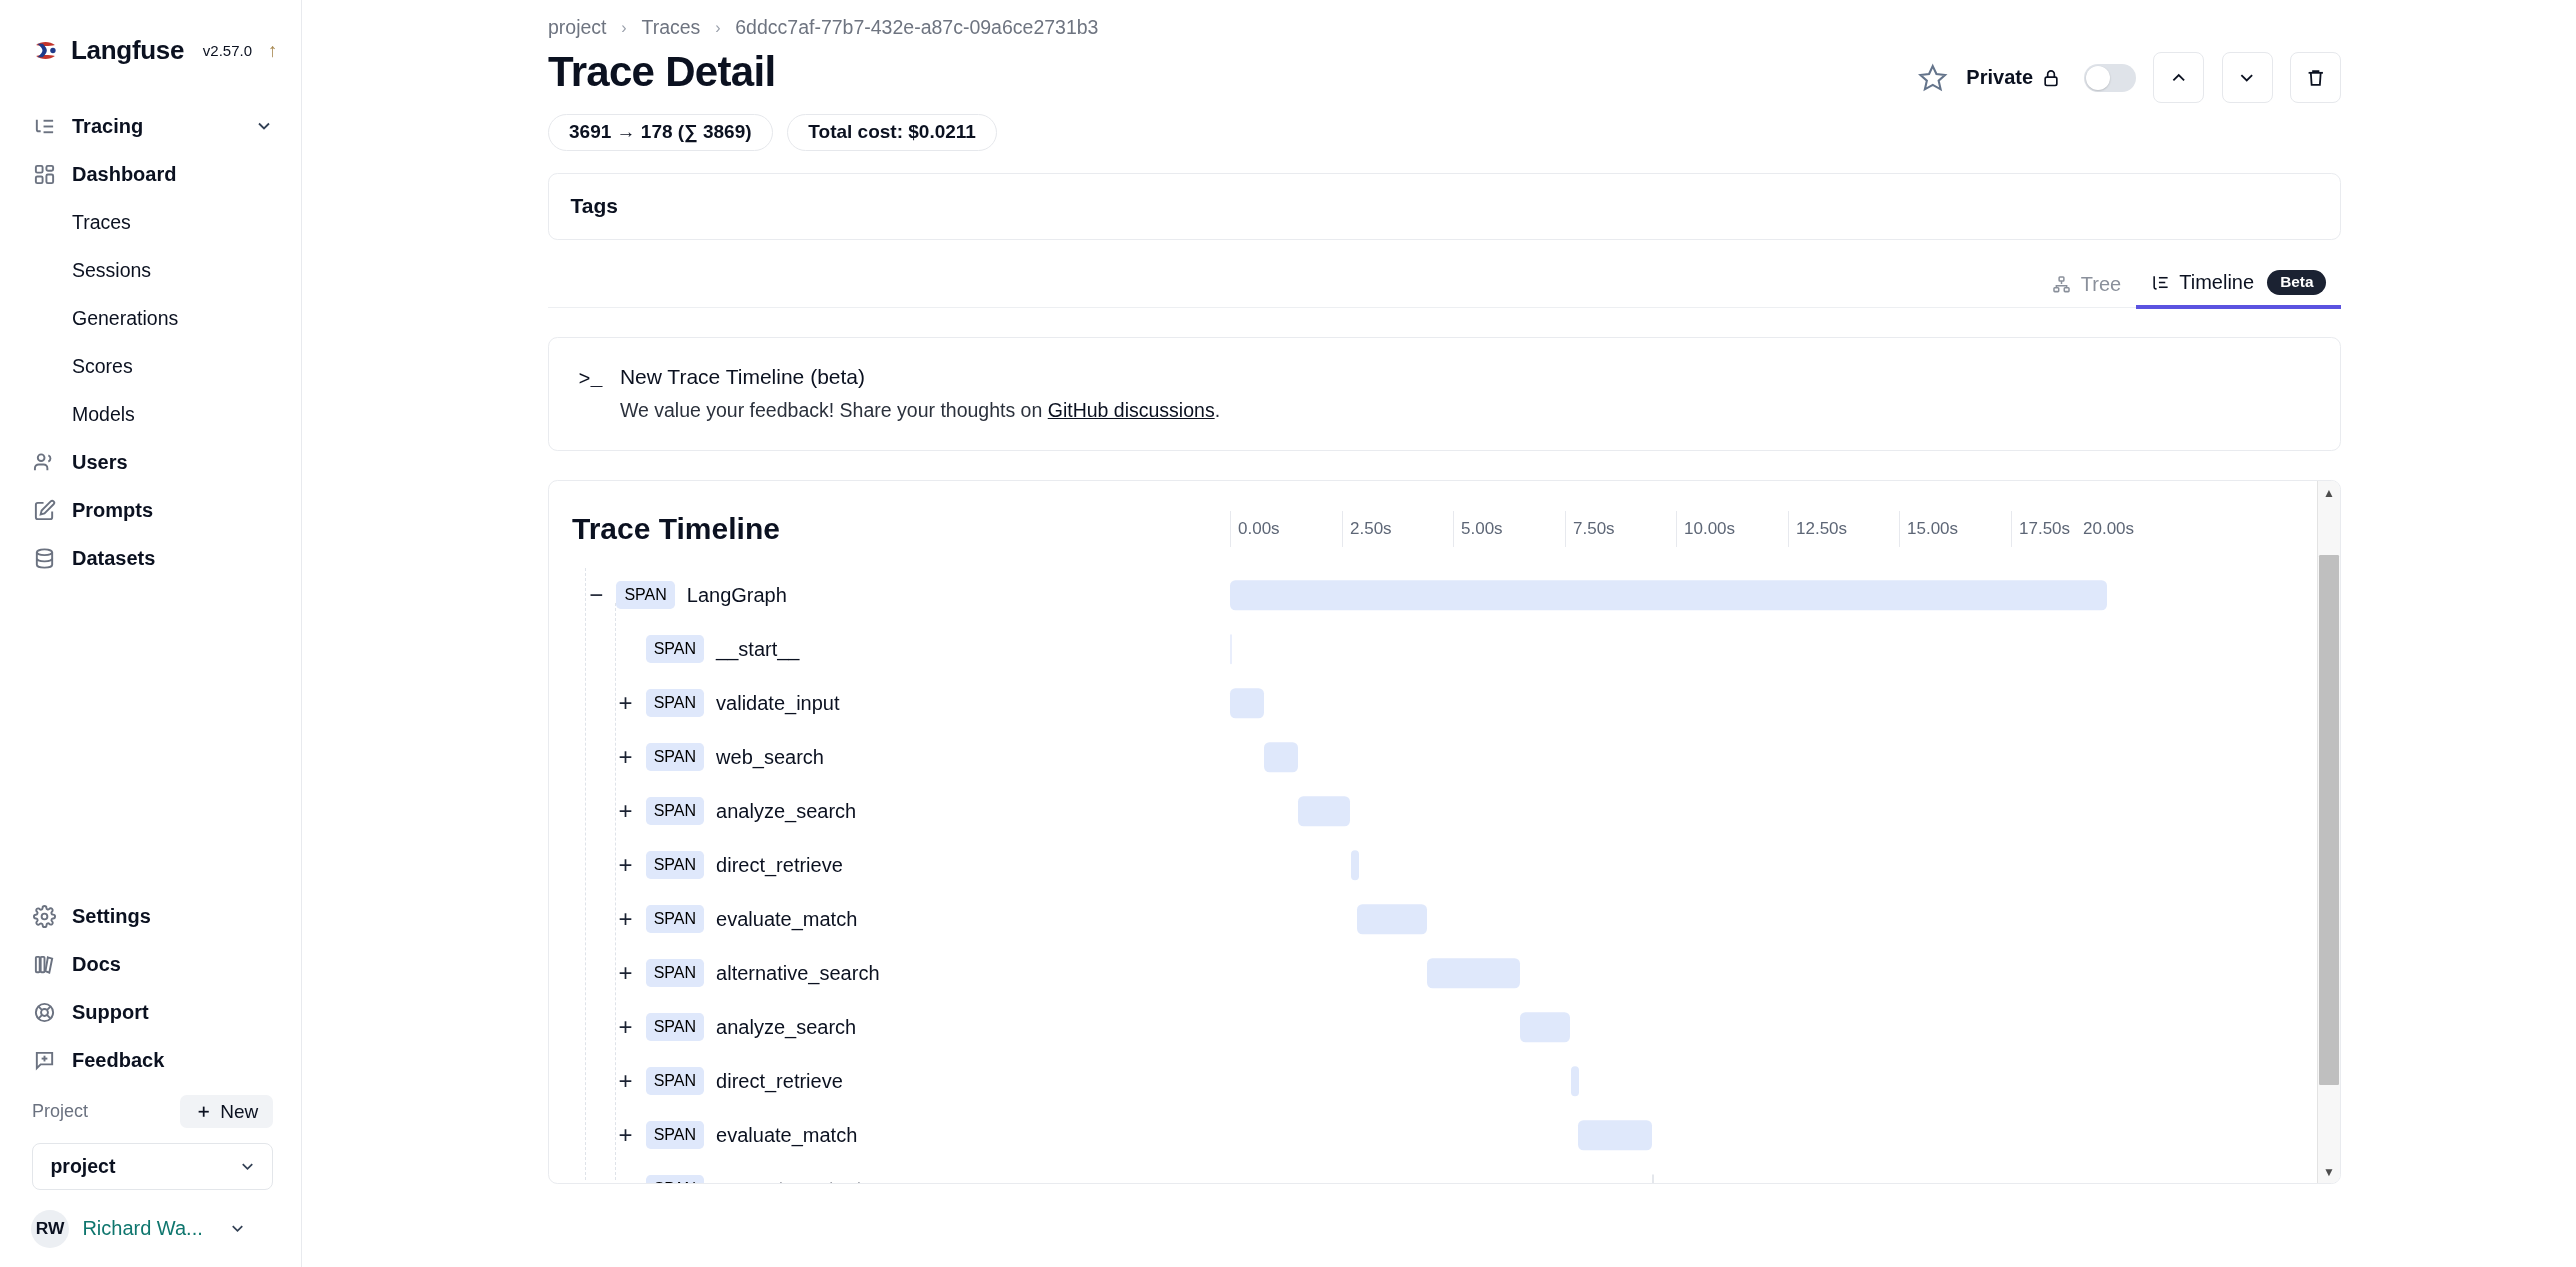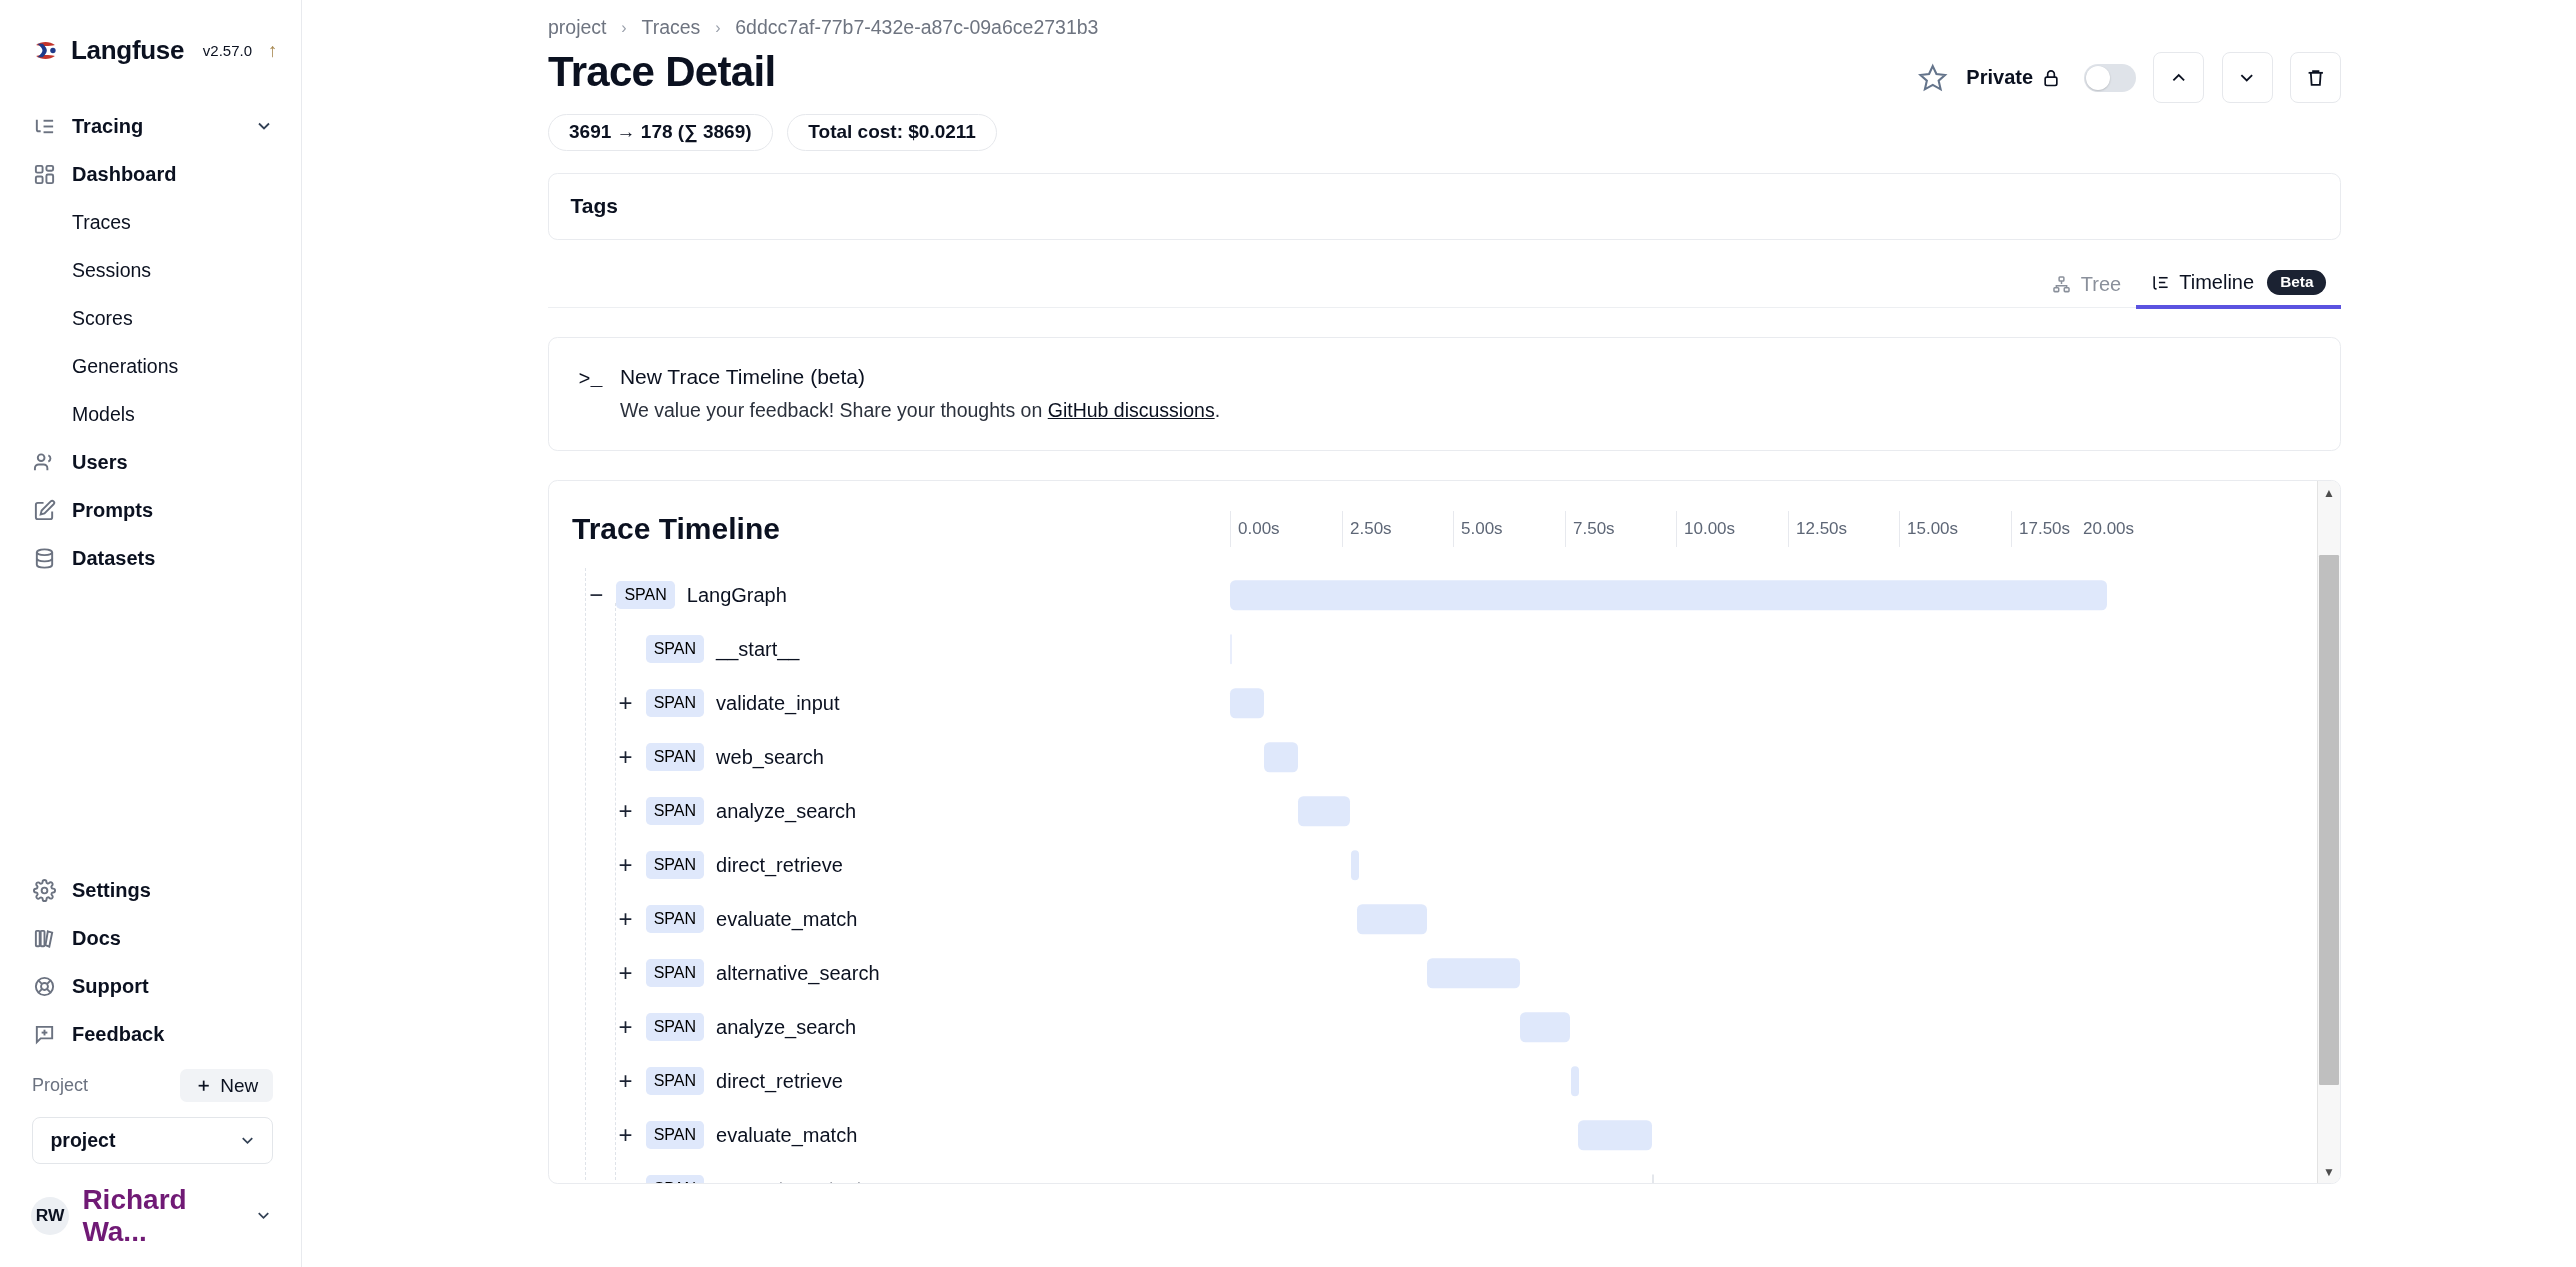--- a/index.html
+++ b/index.html
@@ -66,21 +66,21 @@
   .user-row {
     display: flex; align-items: center; gap: 13.4px;
     padding: 20px 28px 6.7px 31px; cursor: pointer;
   }
   .avatar {
     width: 38px; height: 38px; border-radius: 50%;
     background: #eceff3; color: #0b1120;
     display: flex; align-items: center; justify-content: center;
     font-size: 17.4px; font-weight: 700; flex: 0 0 38px;
   }
-  .user-name { font-size: 28px; font-weight: 700; color: #701a75; }
+  .user-name { font-size: 20px; font-weight: 400; color: #0f766e; }
 
   
   .main { flex: 1; position: relative; height: 1268px; background: #fff; padding-left: 246px; padding-right: 0; }
 
   .breadcrumb { display: flex; align-items: center; gap: 14.8px; padding-top: 16px; }
   .bc-item { font-size: 19.5px; color: #6e7480; cursor: pointer; }
   .bc-sep { font-size: 16px; color: #9aa0ab; }
 
   .title-row { display: flex; align-items: flex-start; margin-top: 9.4px; }
   .page-title { font-size: 42px; font-weight: 700; letter-spacing: -0.7px; color: #0b1120; }
@@ -254,24 +254,24 @@
         <span class="nav-label">Dashboard</span>
       </div>
 
       <div class="subnav-item">
         <span class="subnav-label">Traces</span>
       </div>
       <div class="subnav-item">
         <span class="subnav-label">Sessions</span>
       </div>
       <div class="subnav-item">
+        <span class="subnav-label">Generations</span>
+      </div>
+      <div class="subnav-item">
         <span class="subnav-label">Scores</span>
-      </div>
-      <div class="subnav-item">
-        <span class="subnav-label">Generations</span>
       </div>
       <div class="subnav-item">
         <span class="subnav-label">Models</span>
       </div>
 
       <div class="nav-item">
         <span class="nav-icon">
           <svg width="23" height="23" viewBox="0 0 24 24" fill="none" stroke="currentColor" stroke-width="2">
             <path d="M15 20v-2a4 4 0 0 0-4-4H6a4 4 0 0 0-4 4v2"></path>
               <circle cx="8.5" cy="7" r="3.5"></circle>

